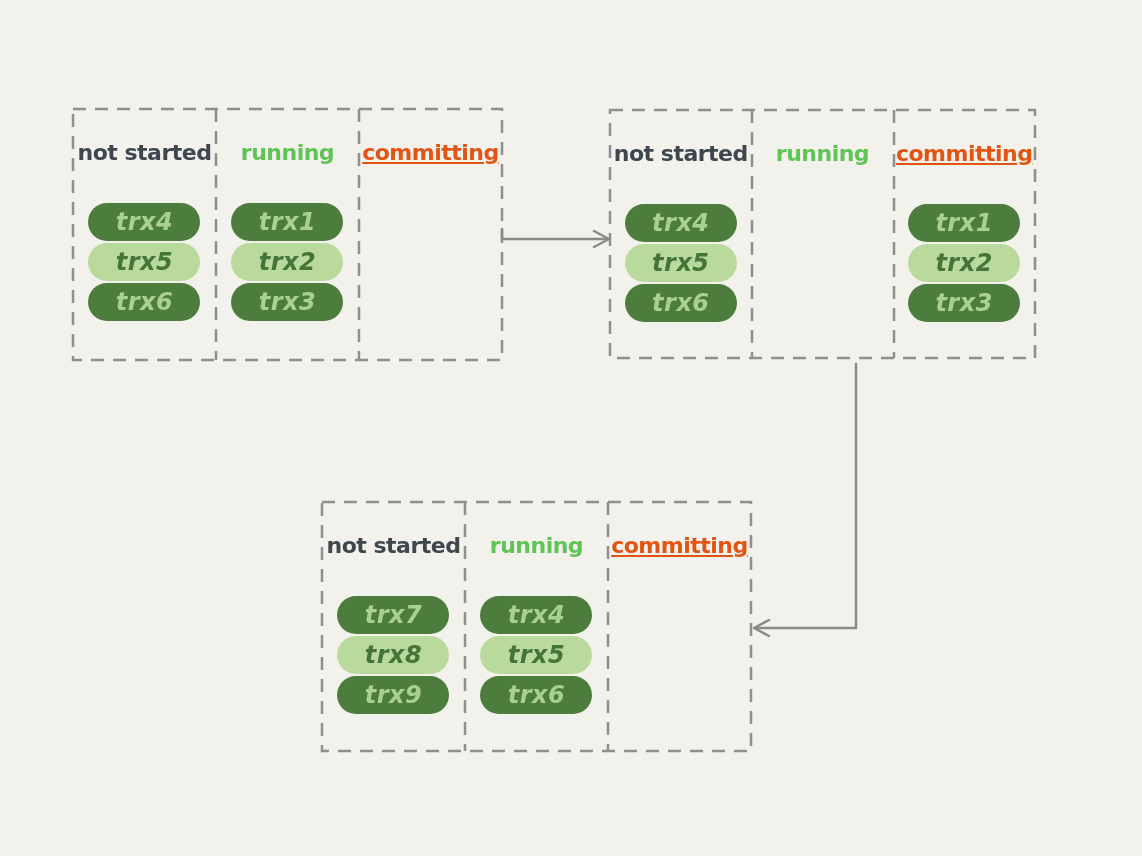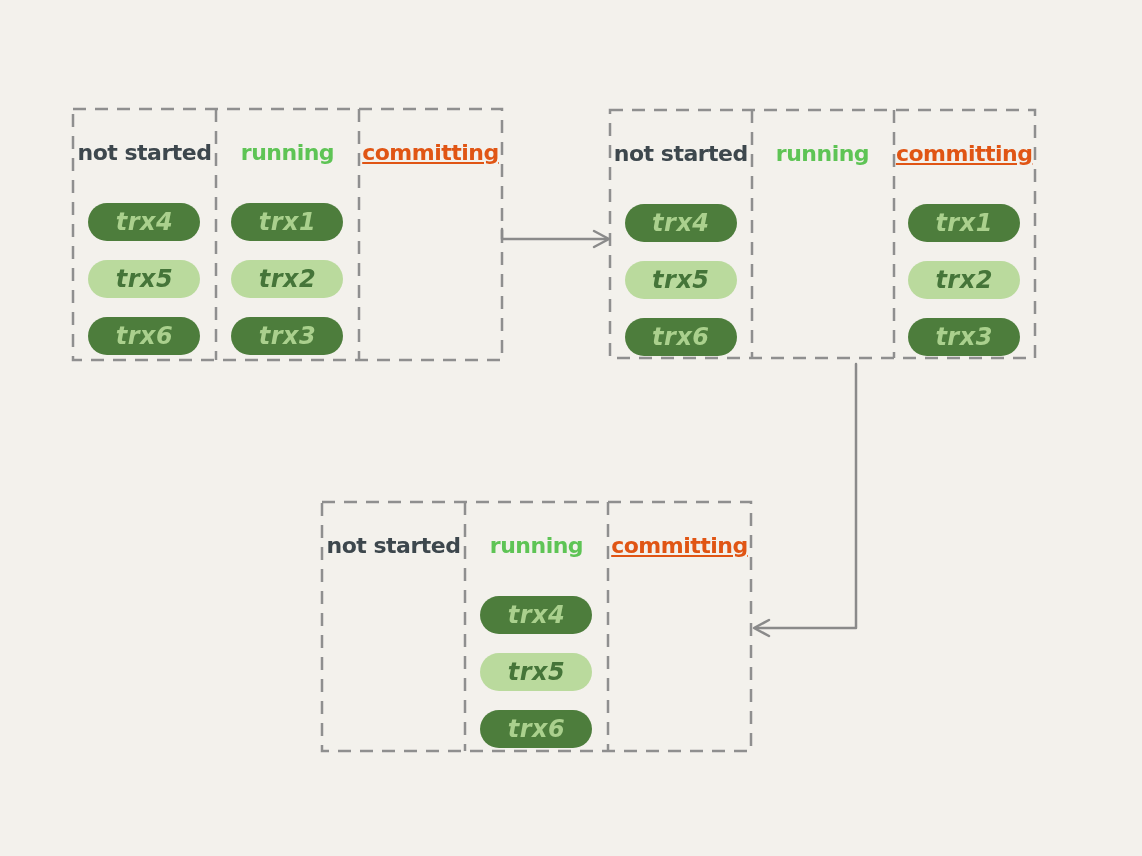--- a/index.html
+++ b/index.html
@@ -44,21 +44,21 @@
     letter-spacing: -0.5px;
     white-space: nowrap;
   }
   .col-header.not-started { color: #3d474d; }
   .col-header.running     { color: #5ec455; text-align: center; }
   .col-header.committing  { color: #e05514; text-decoration: underline; }
   .pills {
     margin-top: 34px;
     display: flex;
     flex-direction: column;
-    gap: 19px;
+    gap: 2px;
   }
   .pill {
     width: 112px;
     height: 38px;
     border-radius: 19px;
     display: flex;
     align-items: center;
     justify-content: center;
     font-size: 24px;
     font-weight: bold;
@@ -148,20 +148,25 @@
         <div class="pill dark">trx1</div>
         <div class="pill light">trx2</div>
         <div class="pill dark">trx3</div>
       </div>
     </div>
   </div>
 
   <div class="group" style="left:322px; top:502px; width:429px; height:249px;">
     <div class="col">
       <div class="col-header not-started">not started</div>
+      <div class="pills">
+        <div class="pill dark">trx7</div>
+        <div class="pill light">trx8</div>
+        <div class="pill dark">trx9</div>
+      </div>
     </div>
     <div class="col">
       <div class="col-header running">running</div>
       <div class="pills">
         <div class="pill dark">trx4</div>
         <div class="pill light">trx5</div>
         <div class="pill dark">trx6</div>
       </div>
     </div>
     <div class="col">

